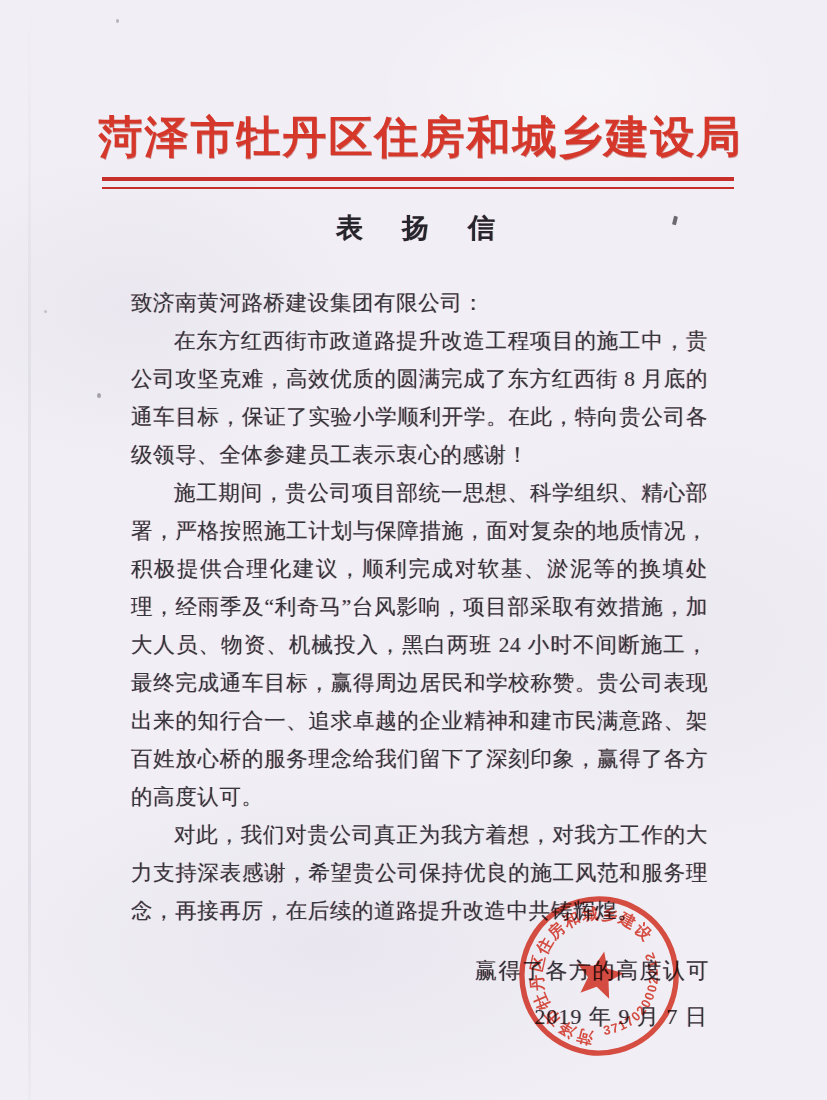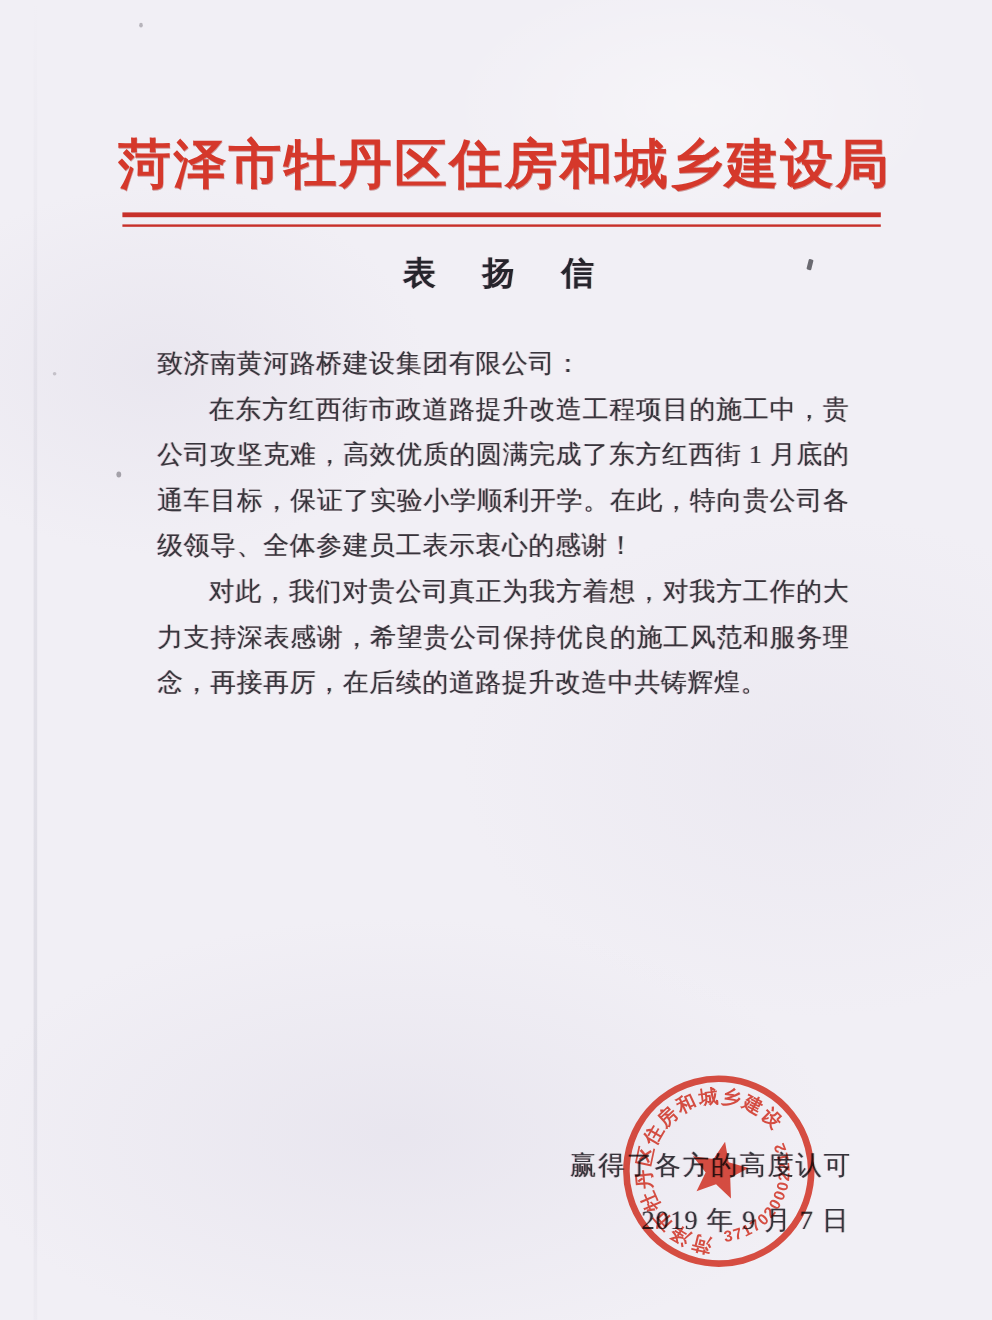--- a/index.html
+++ b/index.html
@@ -97,21 +97,22 @@
 
   <div class="letter-title">表　扬　信</div>
 
   <div class="speck tick"></div>
   <div class="speck s1"></div>
   <div class="speck s2"></div>
   <div class="speck s3"></div>
 
   <div class="body-text">
     <p>致济南黄河路桥建设集团有限公司：</p>
-    <p class="indent">在东方红西街市政道路提升改造工程项目的施工中，贵公司攻坚克难，高效优质的圆满完成了东方红西街 1 月底的通车目标，保证了实验小学顺利开学。在此，特向贵公司各级领导、全体参建员工表示衷心的感谢！</p>
+    <p class="indent">在东方红西街市政道路提升改造工程项目的施工中，贵公司攻坚克难，高效优质的圆满完成了东方红西街 8 月底的通车目标，保证了实验小学顺利开学。在此，特向贵公司各级领导、全体参建员工表示衷心的感谢！</p>
+    <p class="indent">施工期间，贵公司项目部统一思想、科学组织、精心部署，严格按照施工计划与保障措施，面对复杂的地质情况，积极提供合理化建议，顺利完成对软基、淤泥等的换填处理，经雨季及“利奇马”台风影响，项目部采取有效措施，加大人员、物资、机械投入，黑白两班 24 小时不间断施工，最终完成通车目标，赢得周边居民和学校称赞。贵公司表现出来的知行合一、追求卓越的企业精神和建市民满意路、架百姓放心桥的服务理念给我们留下了深刻印象，赢得了各方的高度认可。</p>
     <p class="indent">对此，我们对贵公司真正为我方着想，对我方工作的大力支持深表感谢，希望贵公司保持优良的施工风范和服务理念，再接再厉，在后续的道路提升改造中共铸辉煌。</p>
   </div>
 
   <div class="closing">
     <div class="signature">赢得了各方的高度认可</div>
     <div class="sign-date">2019 年 9 月 7 日</div>
   </div>
 
   <svg class="seal" viewBox="0 0 200 200">
     <defs>

